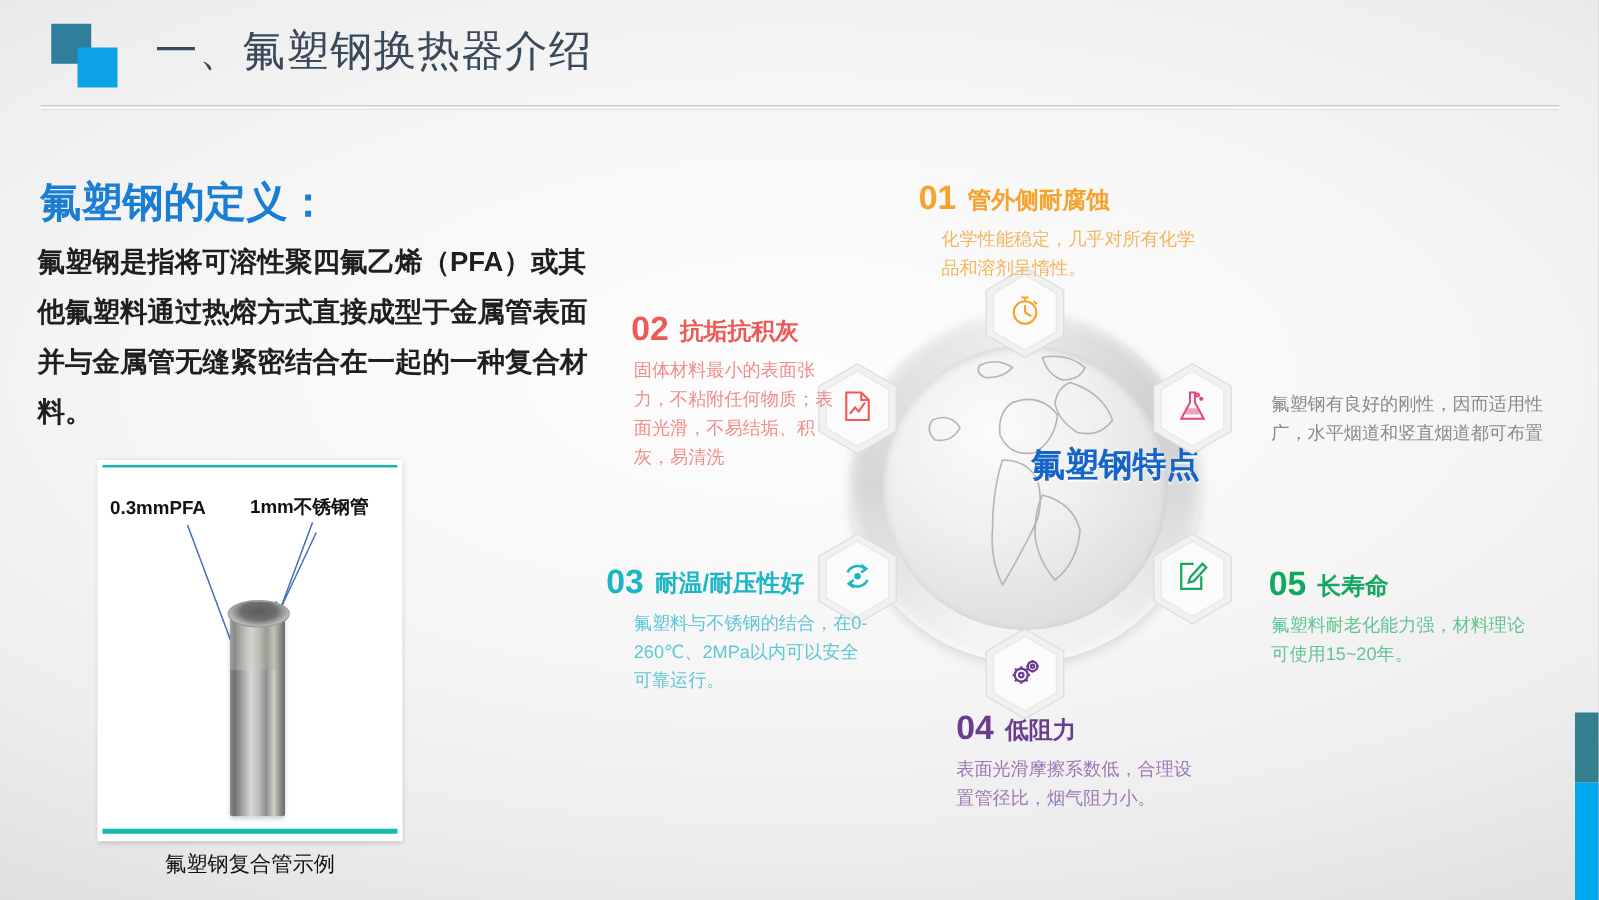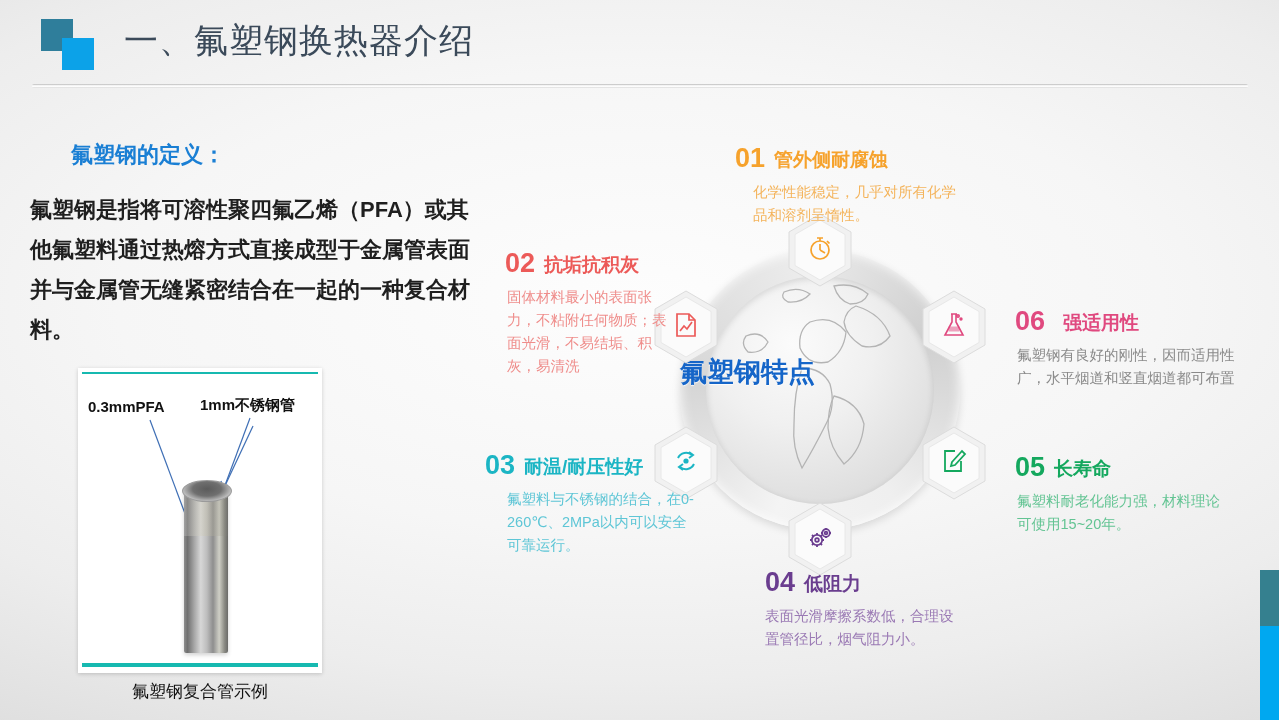--- a/index.html
+++ b/index.html
@@ -27,21 +27,21 @@
   }
   .hdr-rule{
     position:absolute;left:32px;top:84px;width:1216px;height:4px;
     background:linear-gradient(to bottom,#b9b9b9 0%,#ffffff 45%,#ffffff 60%,#d8d8d8 100%);
     border-radius:2px;
   }
 
   
   .def-title{
     position:absolute;left:32px;top:140px;
-    font-size:22px;font-weight:bold;color:#1a7fd4;white-space:nowrap;margin-left:39px;
+    font-size:33px;font-weight:bold;color:#1a7fd4;white-space:nowrap;
   }
   .def-body{
     position:absolute;left:30px;top:190px;width:455px;
     font-size:22px;font-weight:bold;color:#1f1f1f;line-height:40px;
   }
 
   
   .photo{
     position:absolute;left:78px;top:368px;width:244px;height:305px;
     background:#ffffff;
@@ -87,21 +87,21 @@
     box-shadow:inset 0 0 12px rgba(255,255,255,.9), 0 3px 9px rgba(0,0,0,.13);
   }
   .ring-hole{
     position:absolute;left:26px;top:26px;width:228px;height:228px;border-radius:50%;
     background:radial-gradient(circle at 38% 30%, #fbfbfb 0%, #f0f0f0 38%, #e2e2e2 68%, #d3d3d3 100%);
     box-shadow:inset 0 2px 7px rgba(0,0,0,.13);
     overflow:hidden;
   }
   .globe-svg{position:absolute;left:0;top:0;}
   .center-text{
-    position:absolute;left:0;top:104px;width:280px;text-align:left;
+    position:absolute;left:0;top:104px;width:280px;text-align:right;
     font-size:27px;font-weight:bold;color:#1565c8;
     text-shadow:0 1px 1px rgba(255,255,255,.85);
   }
 
   .hex{
     position:absolute;width:66px;height:74px;
     display:flex;align-items:center;justify-content:center;
   }
   .hex svg.plate{position:absolute;left:0;top:0;}
   .hex .glyph{position:relative;z-index:2;}
@@ -304,23 +304,20 @@
     </div>
 
     <div class="item it05">
       <div>
         <span class="num" style="color:#14a85e;">05</span><span class="head" style="color:#14a85e;">长寿命</span>
       </div>
       <div class="body" style="color:#63c493;">氟塑料耐老化能力强，材料理论可使用15~20年。</div>
     </div>
 
     <div class="item it06">
-      <div>
-        <span class="num" style="color:#e0497f;">06</span><span class="head" style="color:#e0497f;">强适用性</span>
-      </div>
       <div class="body" style="color:#8a8a8a;">氟塑钢有良好的刚性，因而适用性广，水平烟道和竖直烟道都可布置</div>
     </div>
 
   </div>
 
   <div class="accent-a"></div>
   <div class="accent-b"></div>
 
 </div>
 

